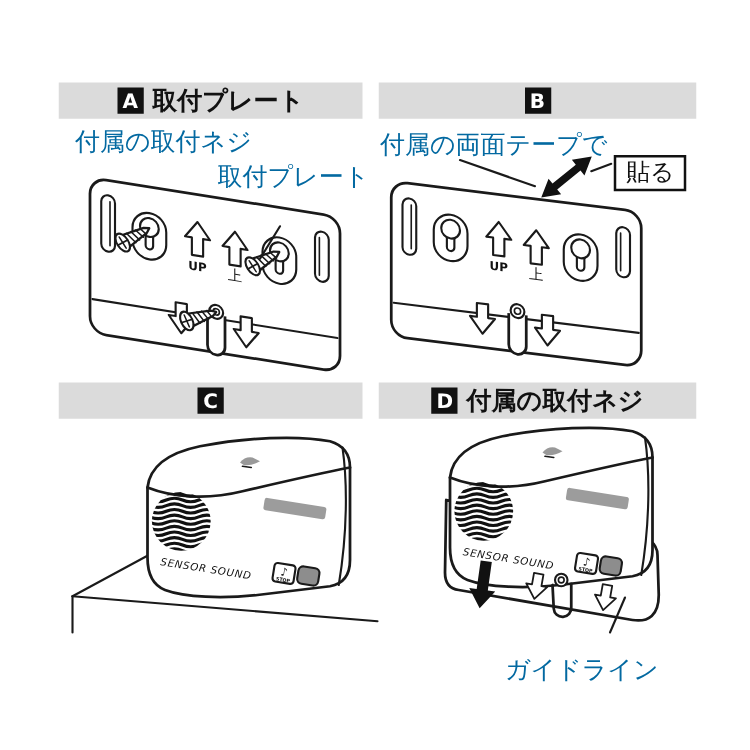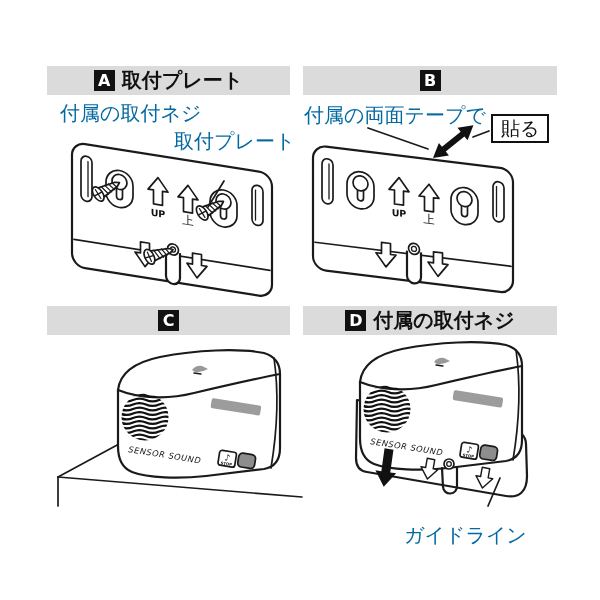--- a/index.html
+++ b/index.html
@@ -173,17 +173,17 @@
     <span class="sq">C</span>
   </div>
   <div class="hdr" style="left:303px;top:306px;width:254px;">
     <span class="sq">D</span>
     <span>付属の取付ネジ</span>
   </div>
 
   <span class="lbl" style="left:60px;top:100px;">付属の取付ネジ</span>
   <span class="lbl" style="left:174px;top:128px;">取付プレート</span>
   <span class="lbl" style="left:304px;top:102px;">付属の両面テープで</span>
-  <div class="stickbox" style="left:491px;top:114px;">
+  <div class="stickbox" style="left:491px;top:124px;">
     <span>貼る</span>
   </div>
   <span class="lbl" style="left:404px;top:522px;">ガイドライン</span>
 </div>
 
 </body></html>

